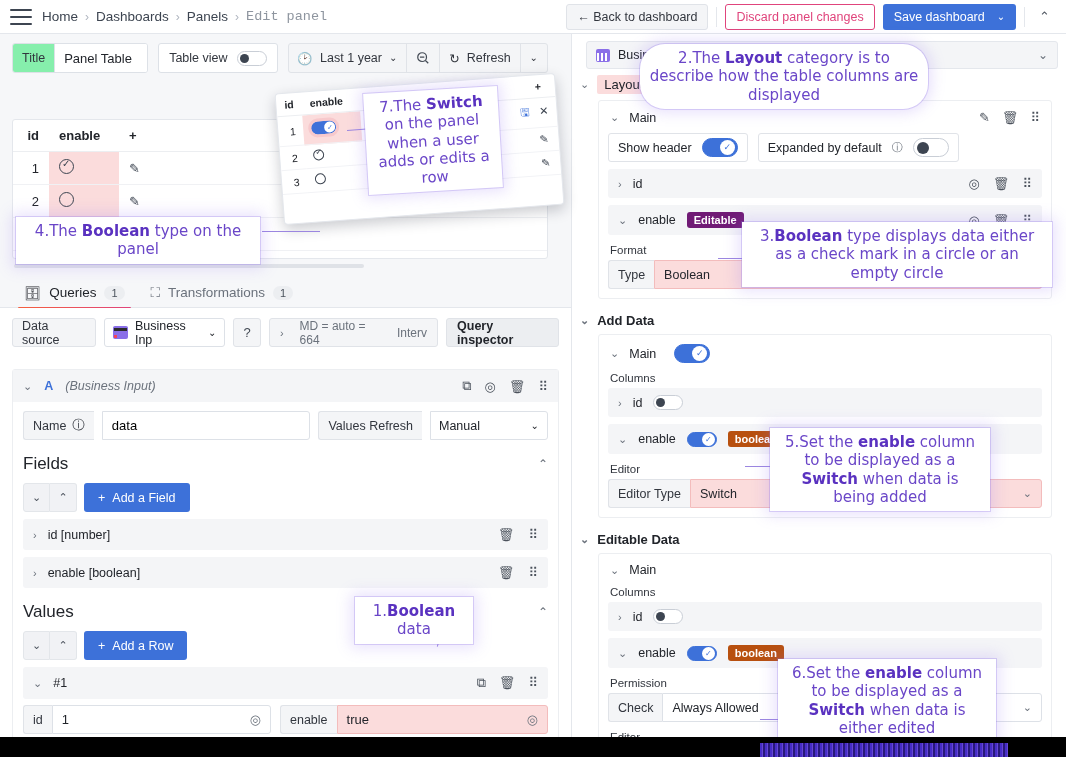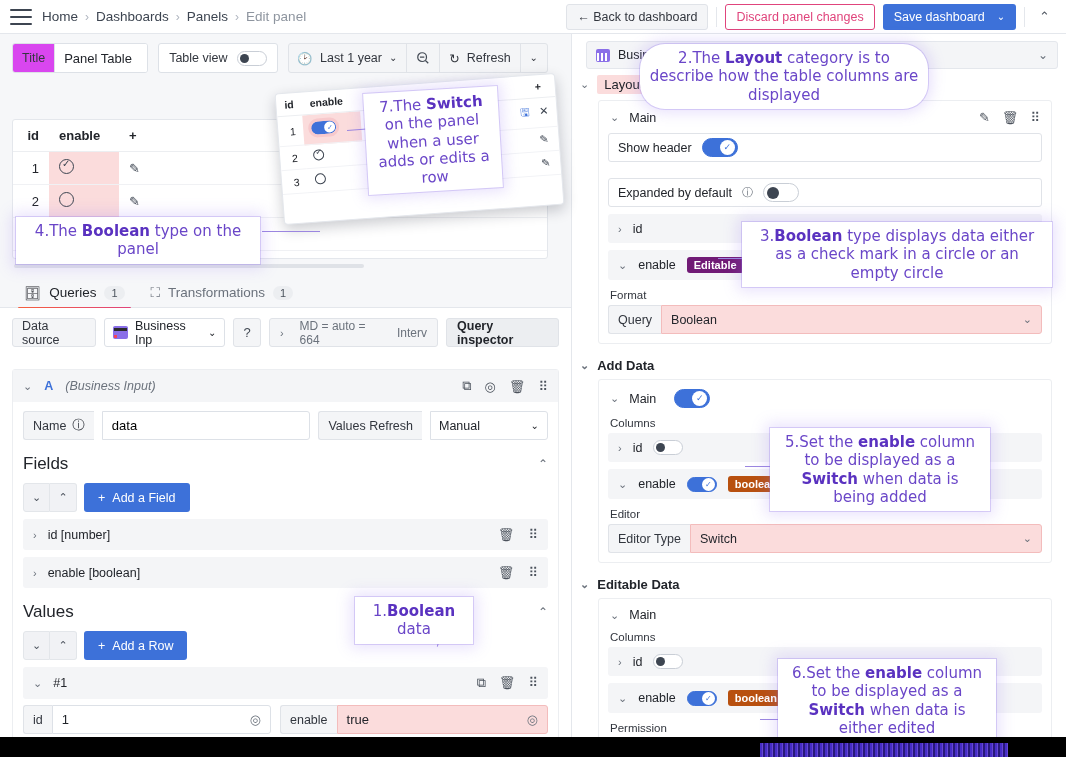--- a/index.html
+++ b/index.html
@@ -16,36 +16,36 @@
   .topnav {
     position:absolute; left:0; top:0; width:1066px; height:34px;
     background:#fff; border-bottom:1px solid #e4e7ec;
     display:flex; align-items:center; padding:0 10px; gap:10px;
   }
   .hamburger { width:22px; height:16px; display:flex; flex-direction:column; justify-content:space-between; cursor:pointer; }
   .hamburger i { display:block; height:2px; background:#3d4551; border-radius:1px; }
   .crumbs { display:flex; align-items:center; gap:7px; font-size:13.5px; }
   .crumbs a { color:#3d4551; text-decoration:none; }
   .crumbs .sep { color:#b0b6c0; font-size:12px; }
-  .crumbs .cur { color:#8e959f; }
+  .crumbs .cur { color:#8e959f;font-family:Liberation Mono, monospace; }
   .topnav-right { margin-left:auto; display:flex; align-items:center; gap:8px; }
   .btn { font-family:"Liberation Sans", sans-serif; font-size:12.5px; border-radius:3px;
          padding:5px 10px; border:1px solid transparent; background:none; cursor:pointer; white-space:nowrap; }
   .btn-secondary { background:#f4f5f7; border-color:#e0e3e8; color:#32363e; display:flex; align-items:center; gap:6px; }
   .btn-outline-danger { background:#fff; border-color:#e0447c; color:#e0447c; }
   .btn-primary { background:#3d71d9; color:#fff; display:flex; align-items:center; gap:12px; }
   .vline { width:1px; height:20px; background:#e4e7ec; }
   .caret { font-size:10px; line-height:1; }
   .chev-up { color:#555c66; font-size:13px; padding:2px 6px; cursor:pointer; }
 
   
   .left { position:absolute; left:0; top:34px; width:571px; height:723px; background:#f6f7f9; }
   .left-toolbar { display:flex; align-items:center; gap:10px; padding:9px 12px 8px 12px; }
   .field-group { display:flex; align-items:stretch; border:1px solid #dde1e7; border-radius:3px; background:#fff; height:30px; overflow:hidden; }
-  .fg-label { background:#d946ef; border-right:1px solid #dde1e7; display:flex; align-items:center;
+  .fg-label { background:#86efac; border-right:1px solid #dde1e7; display:flex; align-items:center;
               padding:0 9px; font-size:12.5px; color:#32363e; }
   .fg-input { border:0; outline:none; padding:0 9px; font-size:13px; color:#22252b; width:92px; background:#fff; font-family:"Liberation Sans",sans-serif;}
   .tableview-box { display:flex; align-items:center; gap:9px; border:1px solid #dde1e7; border-radius:3px; background:#fff;
                    height:30px; padding:0 10px; font-size:12.5px; color:#32363e; }
   .sw { width:30px; height:15px; border-radius:8px; position:relative; display:inline-block; flex:none; }
   .sw.off { background:#fff; border:1px solid #c9ced6; }
   .sw.off::after { content:""; position:absolute; left:2px; top:2px; width:9px; height:9px; border-radius:50%; background:#3d4551; }
   .sw.on { background:#3d71d9; border:1px solid #3d71d9; }
   .sw.on::after { content:"✓"; position:absolute; right:1px; top:0px; width:13px; height:13px; border-radius:50%;
                   background:#fff; color:#3d71d9; font-size:8px; line-height:13px; text-align:center; }
@@ -142,21 +142,21 @@
   .viz-ic::after { content:""; position:absolute; left:1px; top:4px; right:1px; bottom:1px;
                    background:repeating-linear-gradient(90deg,#fff 0 2px,#8a6fe8 2px 4px); }
   .viz-head .chv { margin-left:auto; color:#6b727c; font-size:12px; }
   .cat { display:flex; align-items:center; gap:8px; padding:6px 0 4px 8px; font-size:13px; color:#22252b; }
   .cat .chv { color:#6b727c; font-size:11px; }
   .cat .hl { background:#fbdcdc; padding:2px 7px; border-radius:2px; }
   .cat.bold { font-weight:700; }
   .group-box { margin:2px 14px 0 26px; border:1px solid #eceef1; border-radius:3px; padding:8px 9px 9px 9px; }
   .grp-head { display:flex; align-items:center; gap:10px; font-size:12.5px; color:#22252b; padding:1px 2px 0 2px; }
   .grp-head .acts { margin-left:auto; display:flex; gap:12px; color:#4b525c; font-size:13px; }
-  .tog-row { display:flex; align-items:stretch; gap:16px; margin-top:8px;flex-direction:column; }
+  .tog-row { display:flex; align-items:stretch; gap:10px; margin-top:8px; }
   .tog-cell { display:flex; align-items:center; gap:10px; border:1px solid #e0e3e8; border-radius:3px; background:#fff; padding:4px 9px; font-size:12.5px; }
   .tog-cell .lab { background:transparent; }
   .colrow { display:flex; align-items:center; gap:11px; background:#f4f5f7; border-radius:3px; margin-top:7px; padding:7px 10px; font-size:12.5px; }
   .colrow .acts { margin-left:auto; display:flex; gap:13px; color:#4b525c; font-size:13px; }
   .tag { border-radius:3px; font-size:11px; padding:2px 7px; color:#fff; font-weight:700; }
   .tag-editable { background:#701a75; }
   .tag-boolean { background:#b8500f; }
   .sublbl { font-size:11.5px; color:#32363e; margin:9px 0 4px 2px; }
   .selrow { display:flex; align-items:stretch; }
   .sel-lbl { background:#f4f5f7; border:1px solid #e0e3e8; border-right:0; border-radius:3px 0 0 3px; display:flex;
@@ -487,21 +487,21 @@
         <span>enable</span>
         <span class="tag tag-editable">Editable</span>
         <span class="acts">
           <span>◎</span>
           <span>🗑</span>
           <span>⠿</span>
         </span>
       </div>
       <div class="sublbl">Format</div>
       <div class="selrow">
-        <span class="sel-lbl">Query</span>
+        <span class="sel-lbl">Type</span>
         <div class="sel-val hl">
           <span>Boolean</span>
           <span class="chv">⌄</span>
         </div>
       </div>
     </div>
 
     <div class="cat bold" style="margin-top:8px">
       <span class="chv">⌄</span>
       <span>Add Data</span>

